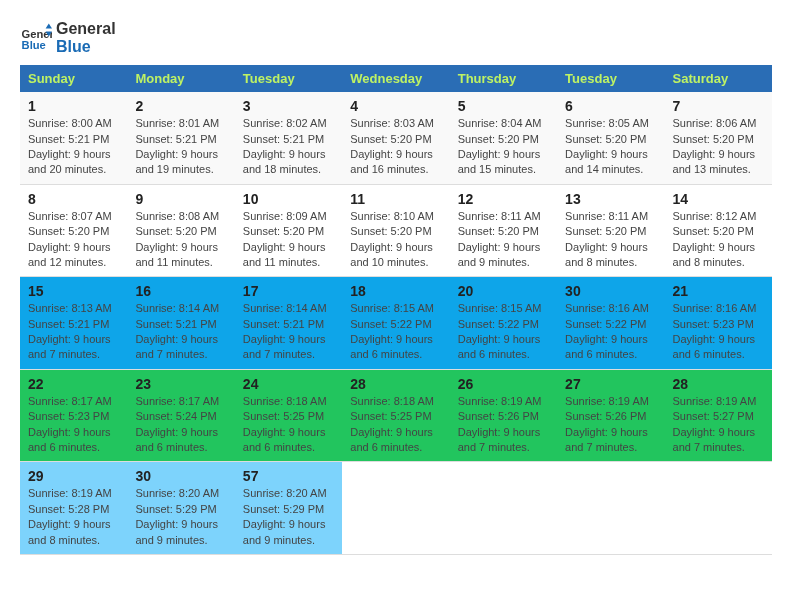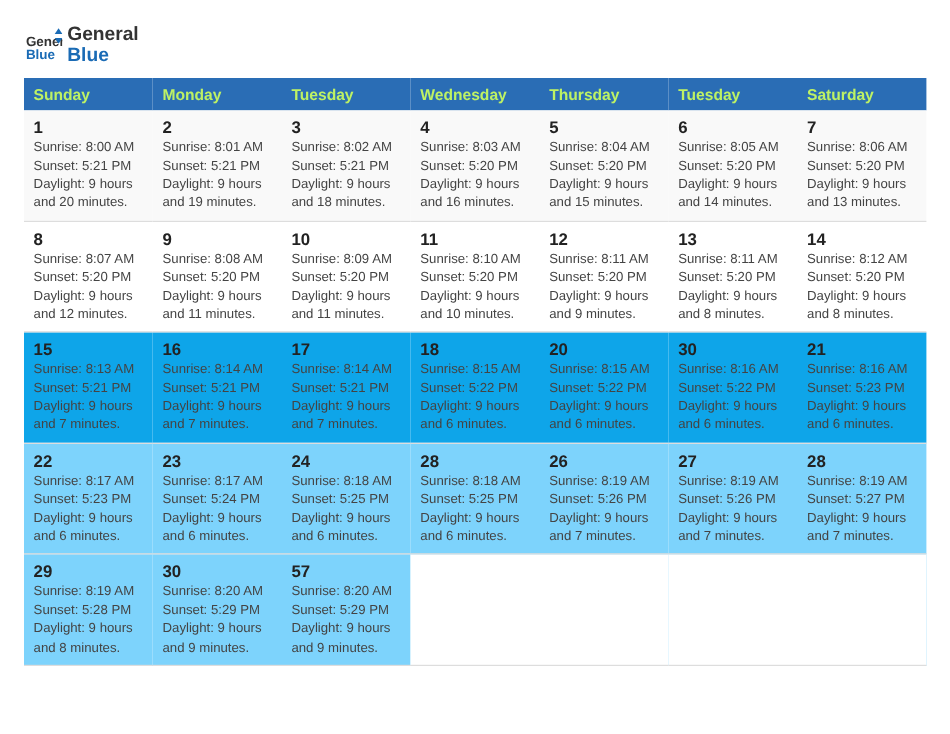--- a/index.html
+++ b/index.html
@@ -283,21 +283,21 @@
       </td>
         <td>
         <span class="day-num">21</span>
         <div class="day-info">
           Sunrise: 8:16 AM<br>
           Sunset: 5:23 PM<br>
           Daylight: 9 hours and 6 minutes.
         </div>
       </td>
       </tr>
-      <tr style="background-color: #7dd3fc;">
+      <tr style="background-color: #22c55e;">
         <td>
         <span class="day-num">22</span>
         <div class="day-info">
           Sunrise: 8:17 AM<br>
           Sunset: 5:23 PM<br>
           Daylight: 9 hours and 6 minutes.
         </div>
       </td>
         <td>
         <span class="day-num">23</span>

